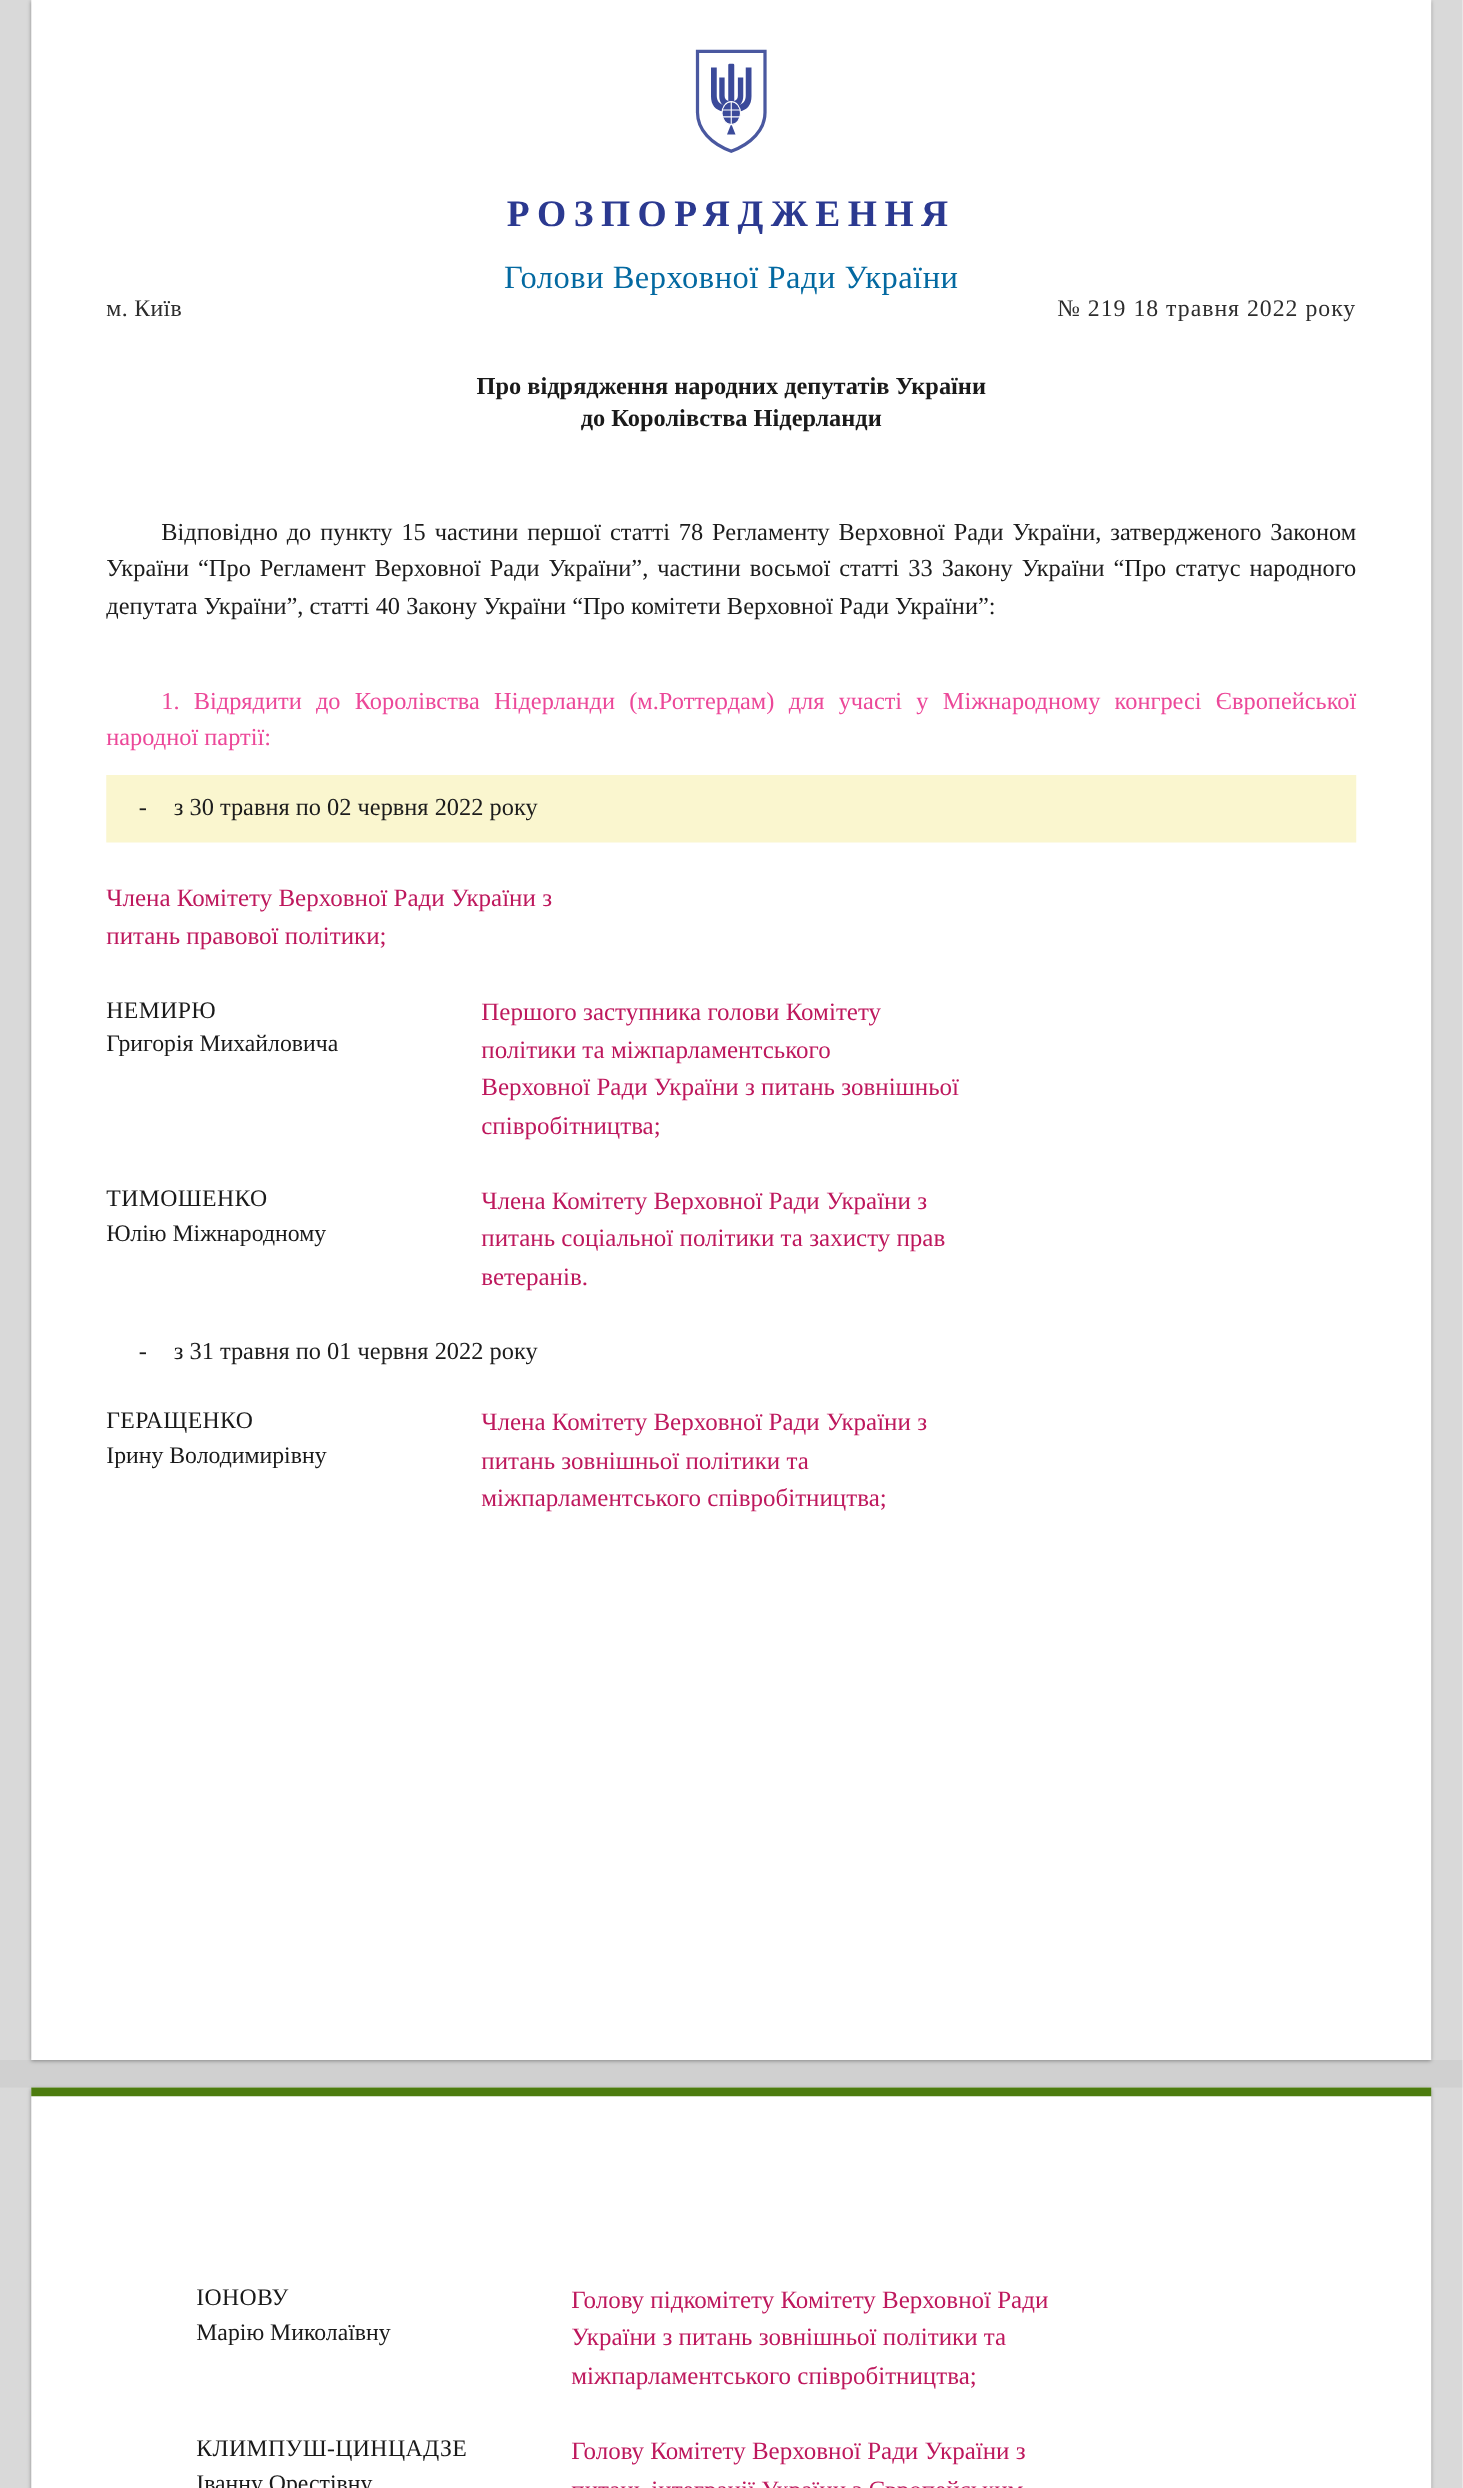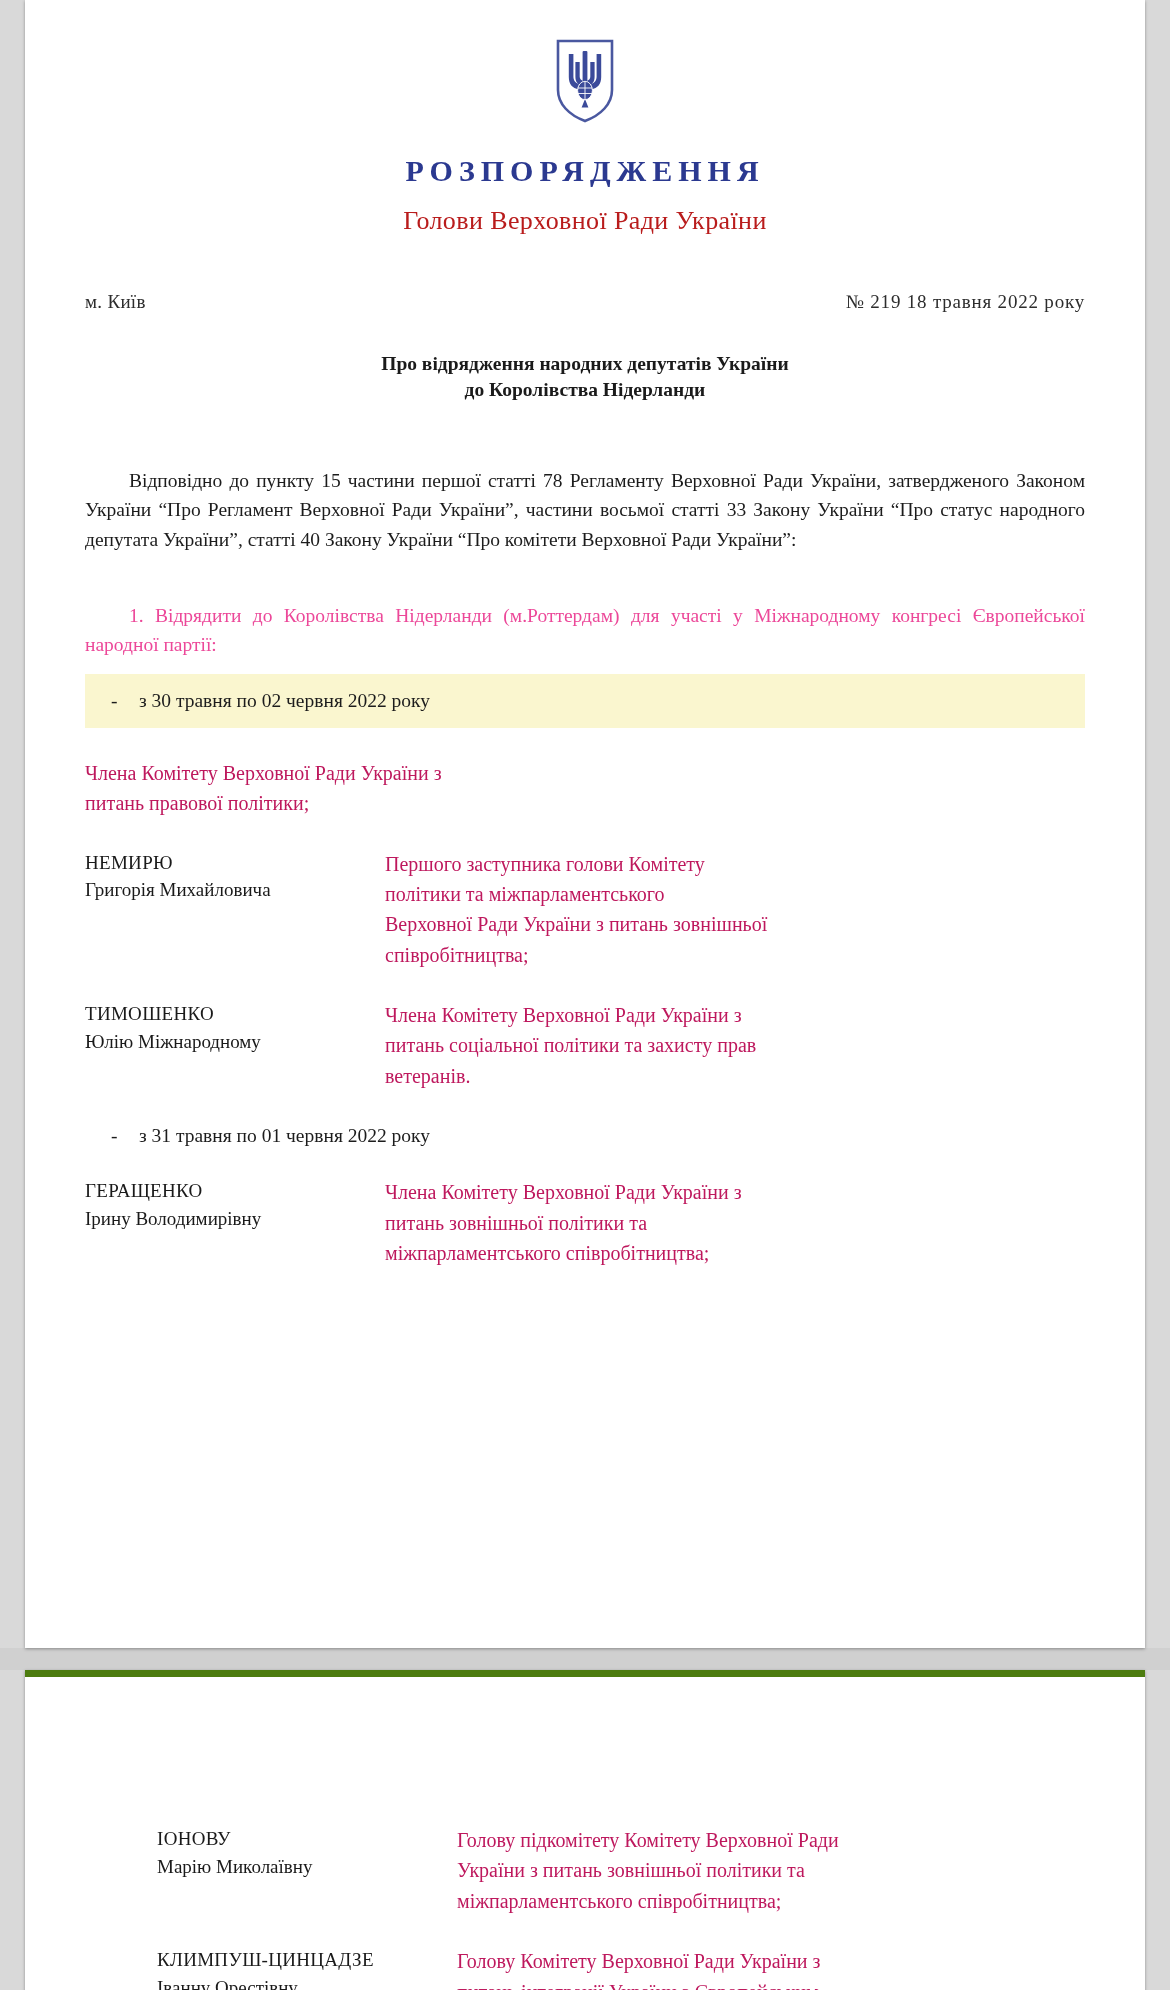--- a/index.html
+++ b/index.html
@@ -55,32 +55,31 @@
     text-align: center;
     color: #2b3990;
     font-weight: bold;
     font-size: 30px;
     letter-spacing: 6px;
     margin-top: 26px;
     font-family: "Liberation Serif", "DejaVu Serif", serif;
   }
   .doc-authority {
     text-align: center;
-    color: #b91c1c;
+    color: #0369a1;
     font-size: 26px;
     margin-top: 18px;
     letter-spacing: 0.4px;
   }
 
   
   .meta-row {
     display: flex;
     justify-content: space-between;
     align-items: baseline;
-    margin-top: 55px;
     font-size: 19px;
     color: #2d2d2d;
     text-align: right;
   }
   .meta-city { letter-spacing: 0.3px; }
   .meta-number { letter-spacing: 0.8px; }
 
   
   .subject {
     text-align: center;

